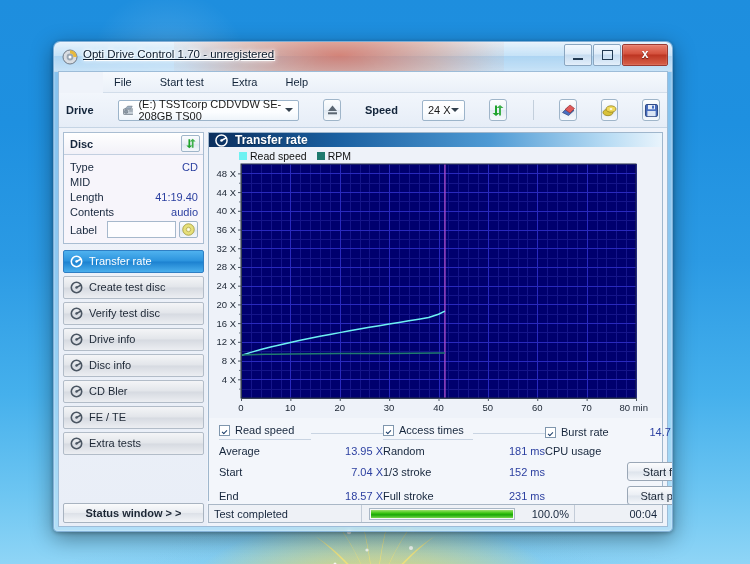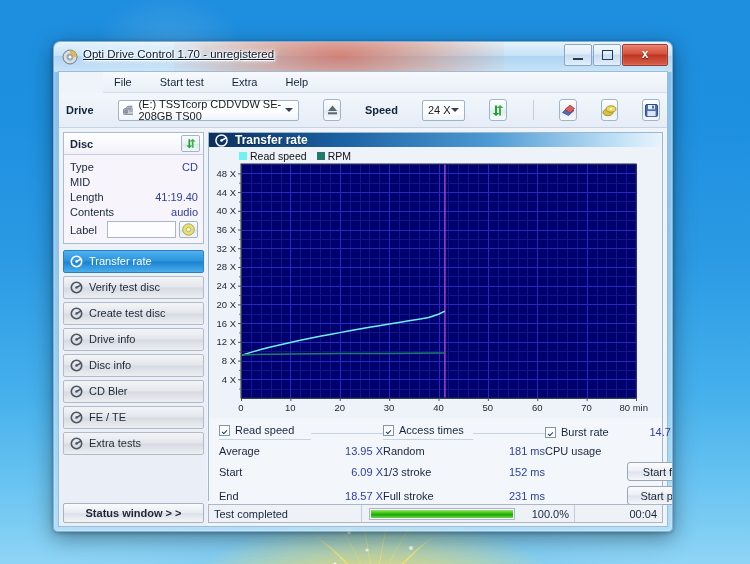--- a/index.html
+++ b/index.html
@@ -480,29 +480,29 @@
                   <circle cx="7" cy="7" r="1.3" fill="#ffffff"></circle>
                 </svg>
                 <span class="txt">Transfer rate</span>
               </div>
               <div class="navitem">
                 <svg width="13" height="13" viewBox="0 0 14 14">
                   <circle cx="7" cy="7" r="5.6" fill="none" stroke="#4a5562" stroke-width="1.7"></circle>
                   <path d="M7 7 L12.2 4.2" stroke="#4a5562" stroke-width="1.7"></path>
                   <circle cx="7" cy="7" r="1.3" fill="#4a5562"></circle>
                 </svg>
-                <span class="txt">Verify test disc</span>
+                <span class="txt">Create test disc</span>
               </div>
               <div class="navitem">
                 <svg width="13" height="13" viewBox="0 0 14 14">
                   <circle cx="7" cy="7" r="5.6" fill="none" stroke="#4a5562" stroke-width="1.7"></circle>
                   <path d="M7 7 L12.2 4.2" stroke="#4a5562" stroke-width="1.7"></path>
                   <circle cx="7" cy="7" r="1.3" fill="#4a5562"></circle>
                 </svg>
-                <span class="txt">Create test disc</span>
+                <span class="txt">Verify test disc</span>
               </div>
               <div class="navitem">
                 <svg width="13" height="13" viewBox="0 0 14 14">
                   <circle cx="7" cy="7" r="5.6" fill="none" stroke="#4a5562" stroke-width="1.7"></circle>
                   <path d="M7 7 L12.2 4.2" stroke="#4a5562" stroke-width="1.7"></path>
                   <circle cx="7" cy="7" r="1.3" fill="#4a5562"></circle>
                 </svg>
                 <span class="txt">Drive info</span>
               </div>
               <div class="navitem">
@@ -741,21 +741,21 @@
               <div class="val">14.7 MB/s</div>
 
               <div>Average</div>
               <div class="val">13.95 X</div>
               <div>Random</div>
               <div class="val">181 ms</div>
               <div>CPU usage</div>
               <div class="val">0 %</div>
 
               <div>Start</div>
-              <div class="val">6.09 X</div>
+              <div class="val">7.04 X</div>
               <div>1/3 stroke</div>
               <div class="val">152 ms</div>
               <div></div>
               <div class="startbtn">Start full</div>
 
               <div>End</div>
               <div class="val">18.57 X</div>
               <div>Full stroke</div>
               <div class="val">231 ms</div>
               <div></div>

